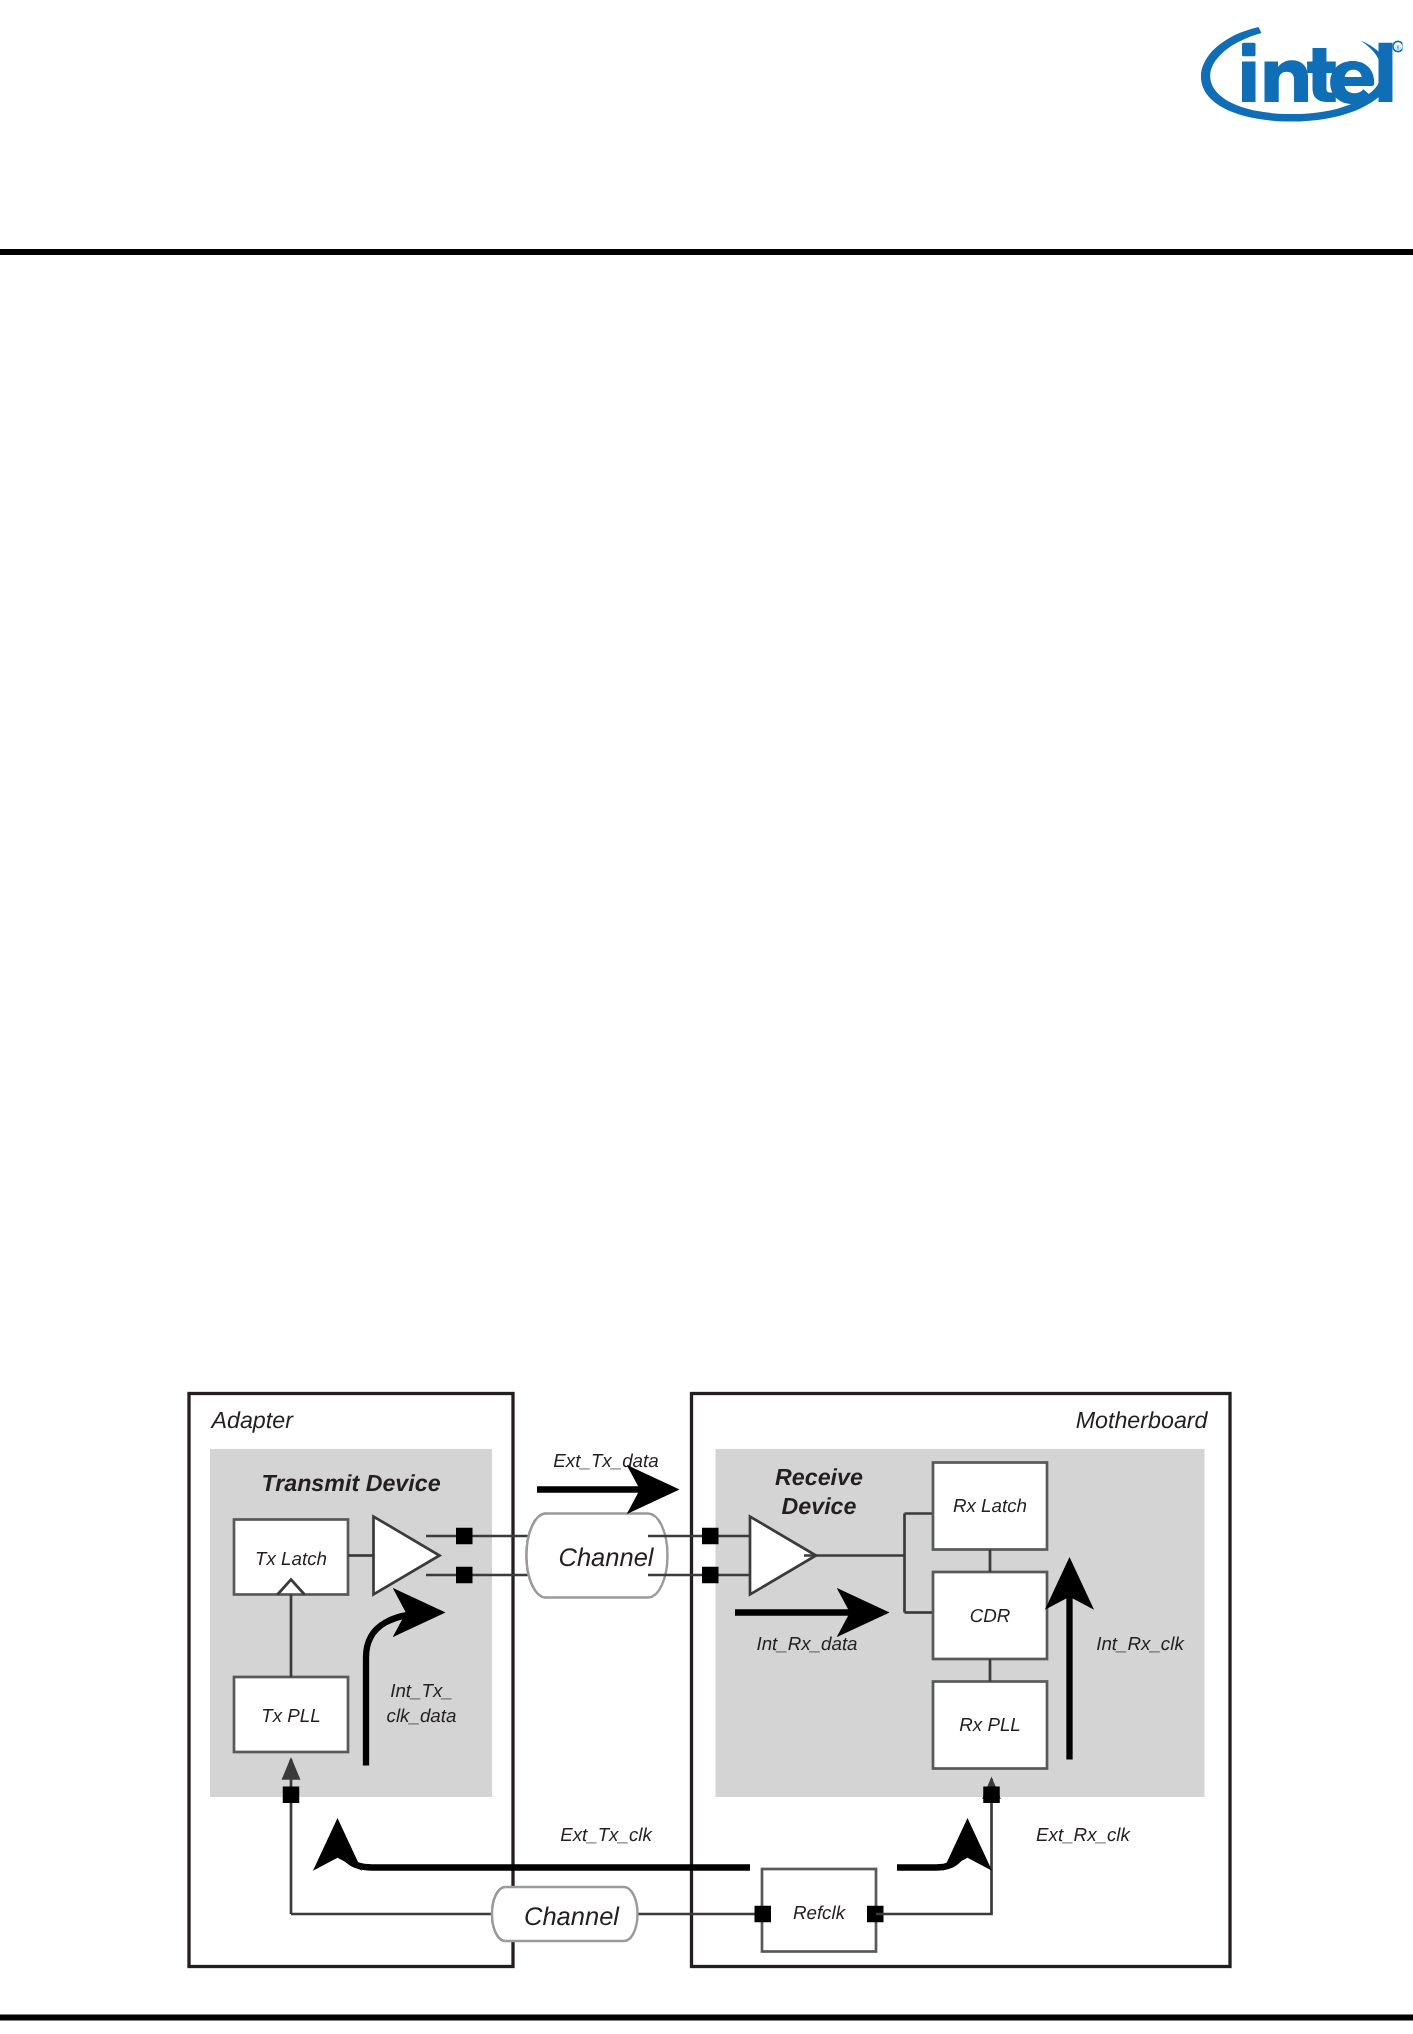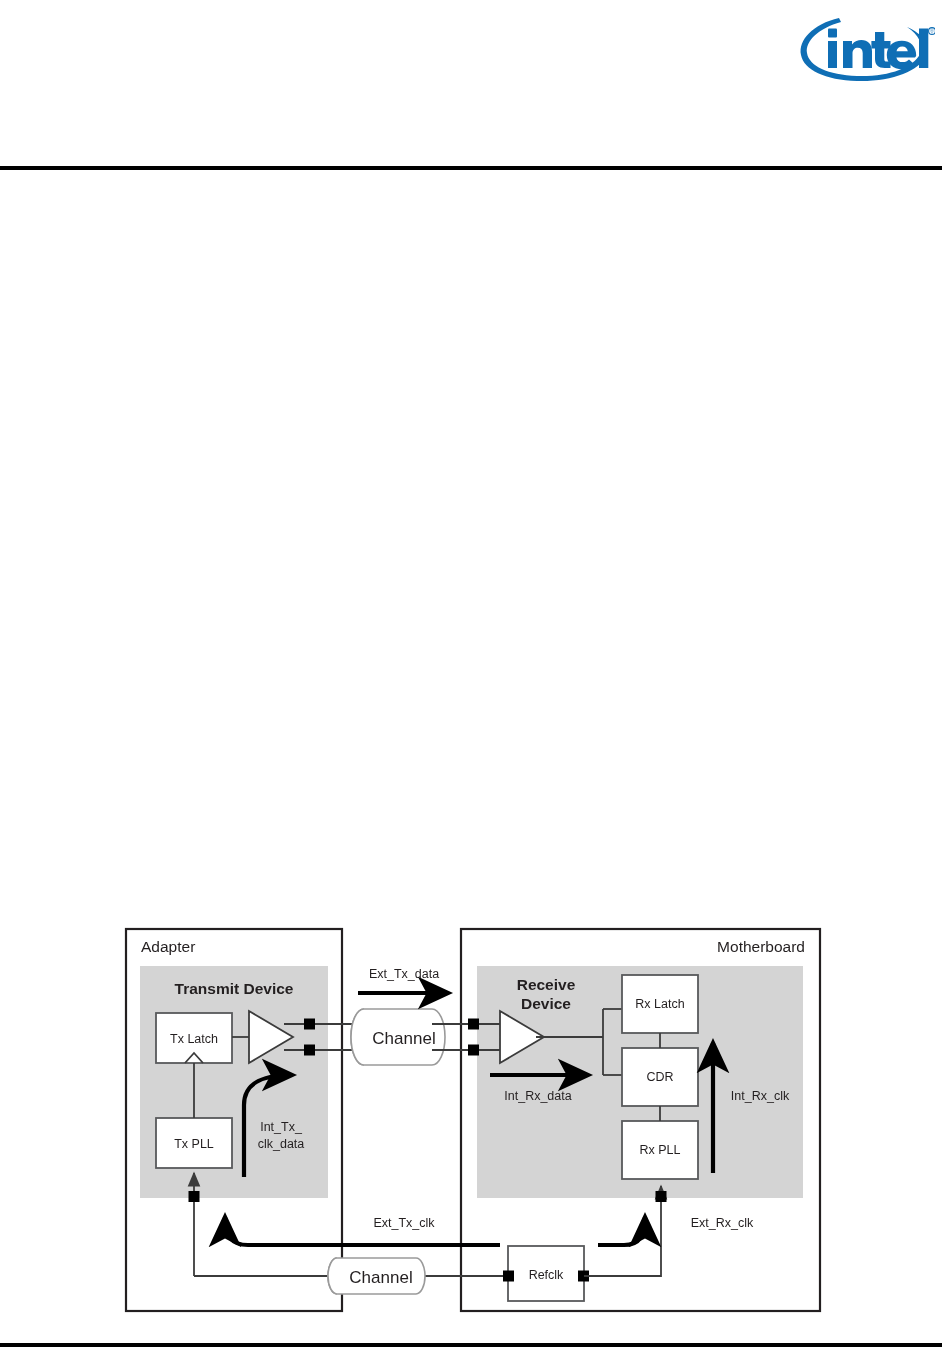--- a/index.html
+++ b/index.html
@@ -45,20 +45,21 @@
     background: #000000;
   }
 
   
   #figure {
     position: absolute;
     left: 0px;
     top: 905px;
     width: 942px;
     height: 430px;
+    font-style: italic;
   }
   #figure svg {
     display: block;
   }
 
   .fig-text {
     font-family: "Liberation Sans", sans-serif;
     fill: #231f20;
   }
   .t-section {  

